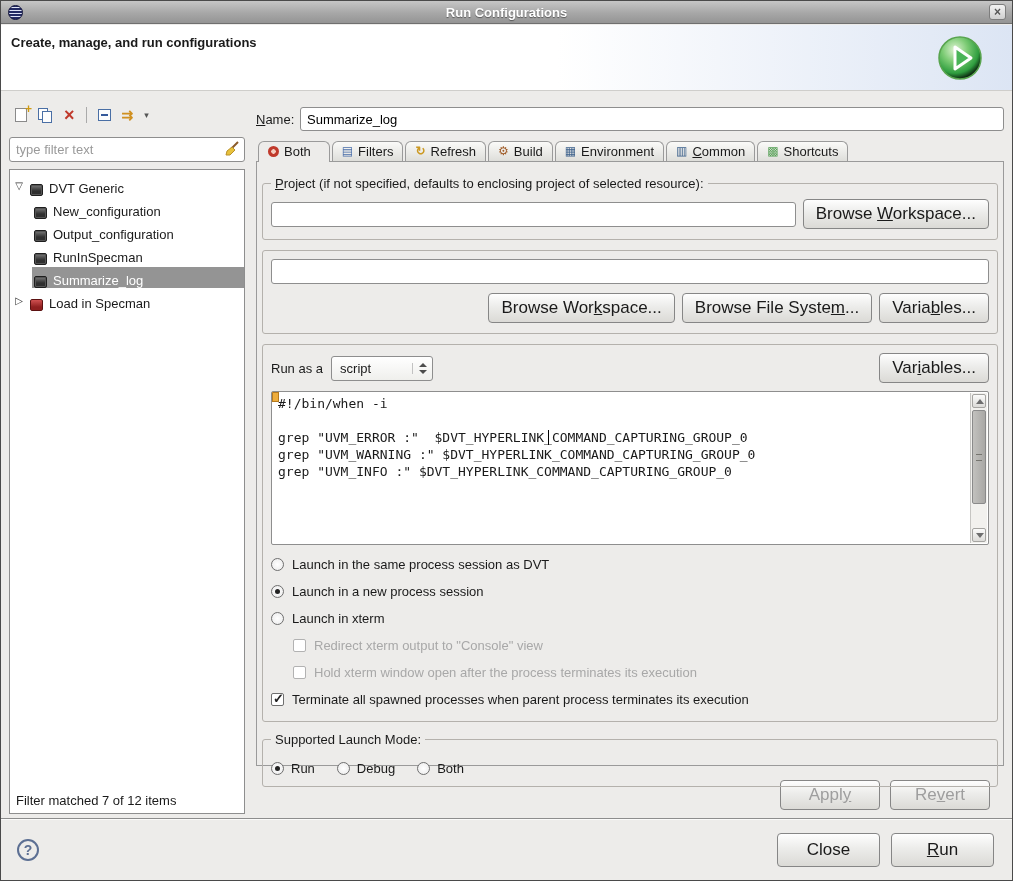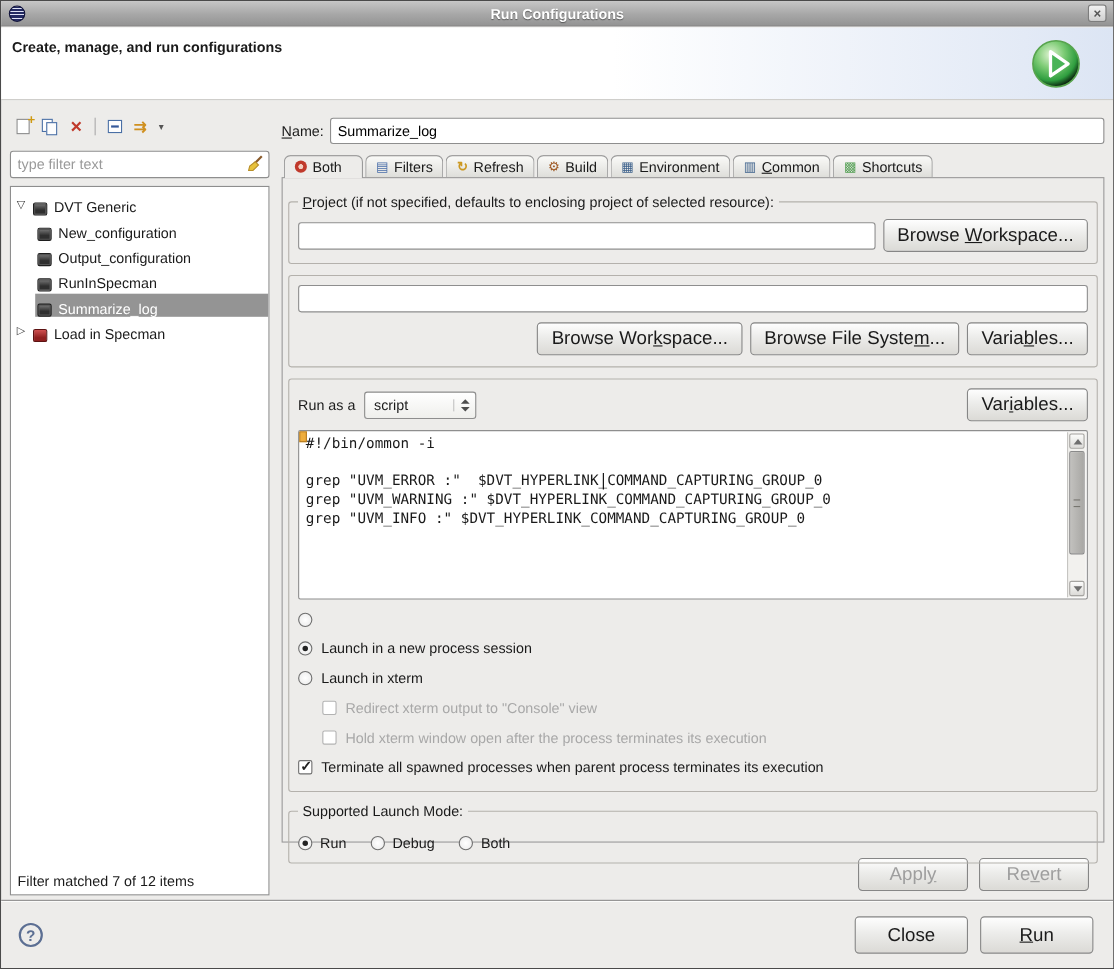--- a/index.html
+++ b/index.html
@@ -319,39 +319,40 @@
             <span class="combo-arrows">
               <i class="arr-up"></i>
                 <i class="arr-dn"></i>
               </span>
           </span>
           <span class="btn">Var<u>i</u>ables...</span>
         </div>
 
         <div class="script-box">
           <span class="script-marker"></span>
-          <div class="code-line">#!/bin/ommon -i</div>
+          <div class="code-line">#!/bin/when -i</div>
           <div class="code-line"></div>
           <div class="code-line">grep "UVM_ERROR :"  $DVT_HYPERLINK_COMMAND_CAPTURING_GROUP_0</div>
           <div class="code-line">grep "UVM_WARNING :" $DVT_HYPERLINK_COMMAND_CAPTURING_GROUP_0</div>
           <div class="code-line">grep "UVM_INFO :" $DVT_HYPERLINK_COMMAND_CAPTURING_GROUP_0</div>
           <span class="caret"></span>
           <div class="sb">
             <span class="sb-btn up">
                 <i></i>
               </span>
             <span class="sb-thumb"></span>
             <span class="sb-btn down">
                 <i></i>
               </span>
           </div>
         </div>
 
         <div class="opt-row">
           <span class="radio"></span>
+          <span class="opt-label">Launch in the same process session as DVT</span>
         </div>
         <div class="opt-row">
           <span class="radio checked"></span>
           <span class="opt-label">Launch in a new process session</span>
         </div>
         <div class="opt-row">
           <span class="radio"></span>
           <span class="opt-label">Launch in xterm</span>
         </div>
         <div class="opt-row indent disabled">

